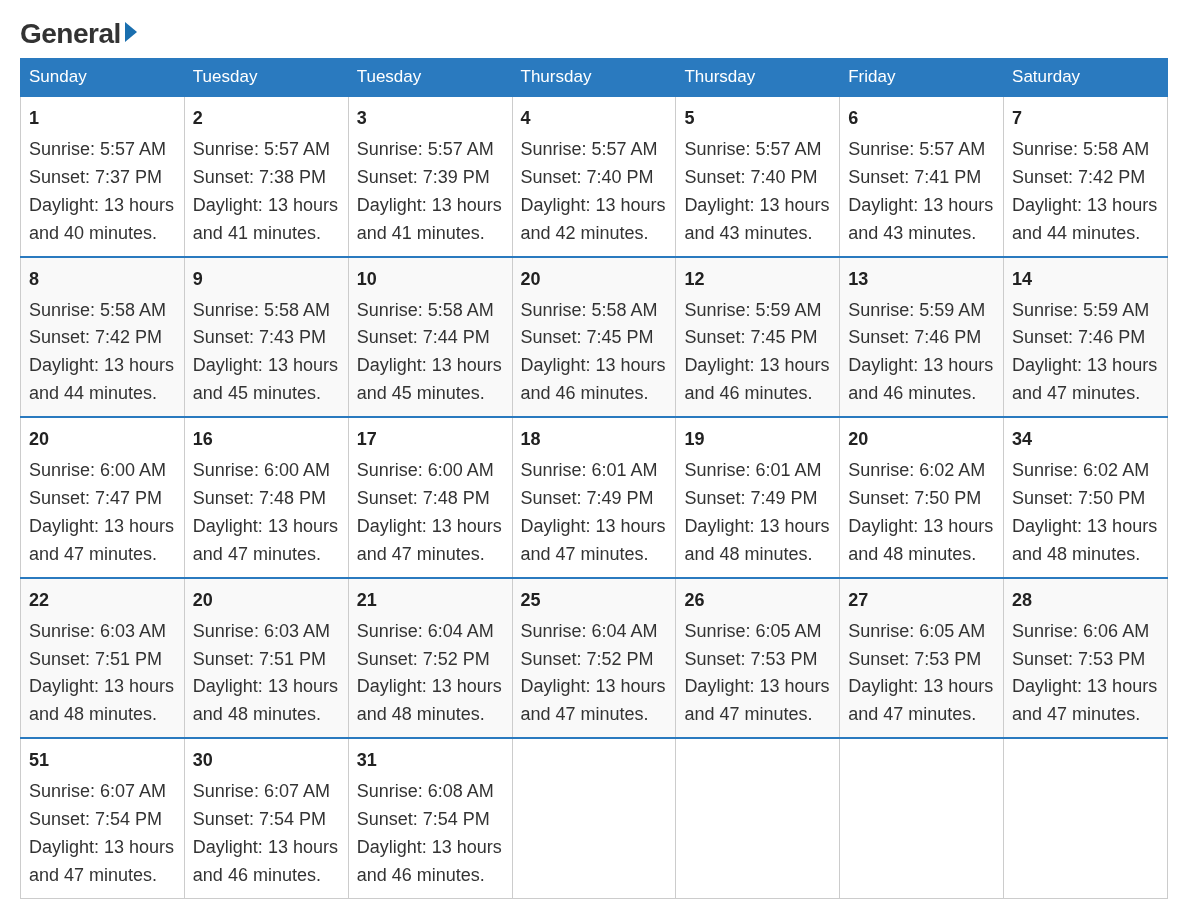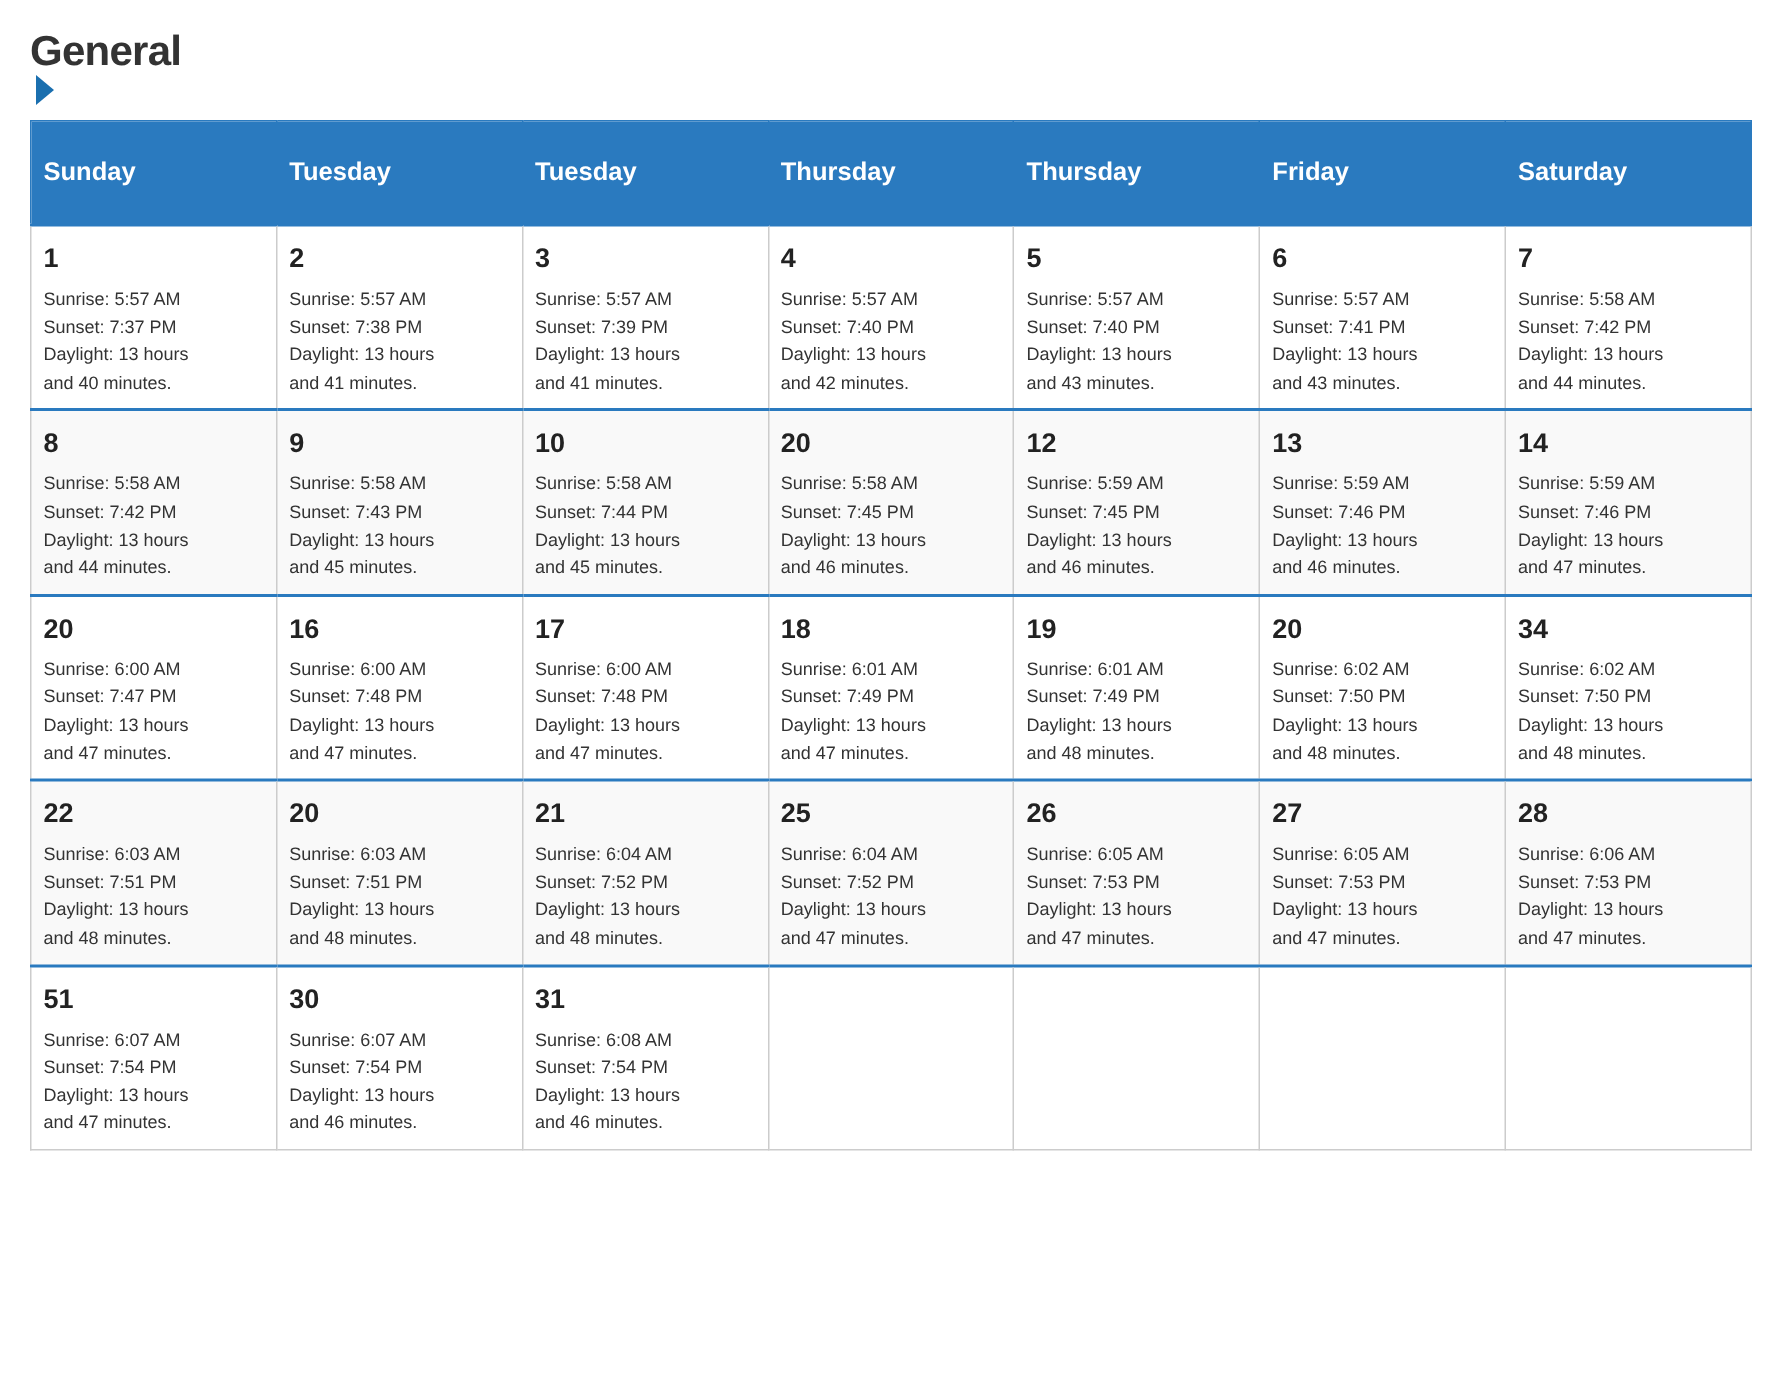--- a/index.html
+++ b/index.html
@@ -11,21 +11,21 @@
       min-height: 918px;
     }
     .header {
       display: flex;
       justify-content: space-between;
       align-items: flex-start;
       margin-bottom: 10px;
     }
     .logo {
       display: flex;
-      flex-direction: column;
+      flex-direction: row;
       align-items: flex-start;
     }
     .logo-general {
       font-size: 28px;
       font-weight: bold;
       color: #333;
       letter-spacing: -0.5px;
       line-height: 1;
     }
     .logo-blue {
@@ -62,22 +62,22 @@
     }
     .calendar {
       width: 100%;
       border-collapse: collapse;
       margin-top: 10px;
     }
     .calendar th {
       background-color: #2a7abf;
       color: #fff;
       font-size: 17px;
-      font-weight: bold;
-      padding: 24px 8px;
+      font-weight: normal;
+      padding: 8px 8px;
       text-align: left;
       border: 1px solid #2a7abf;
     }
     .calendar td {
       vertical-align: top;
       padding: 8px;
       border: 1px solid #ccc;
       width: 14.28%;
       font-size: 13px;
       color: #222;
@@ -88,21 +88,21 @@
       background: #f9f9f9;
     }
     .day-number {
       font-size: 18px;
       font-weight: bold;
       color: #222;
       margin-bottom: 4px;
       display: block;
     }
     .day-info {
-      font-size: 12px;
+      font-size: 18px;
       color: #333;
       line-height: 1.55;
     }
     .empty-cell {
       background: #fff;
     }
     .week-row td {
       border-top: 2px solid #2a7abf;
     }
   </style>

